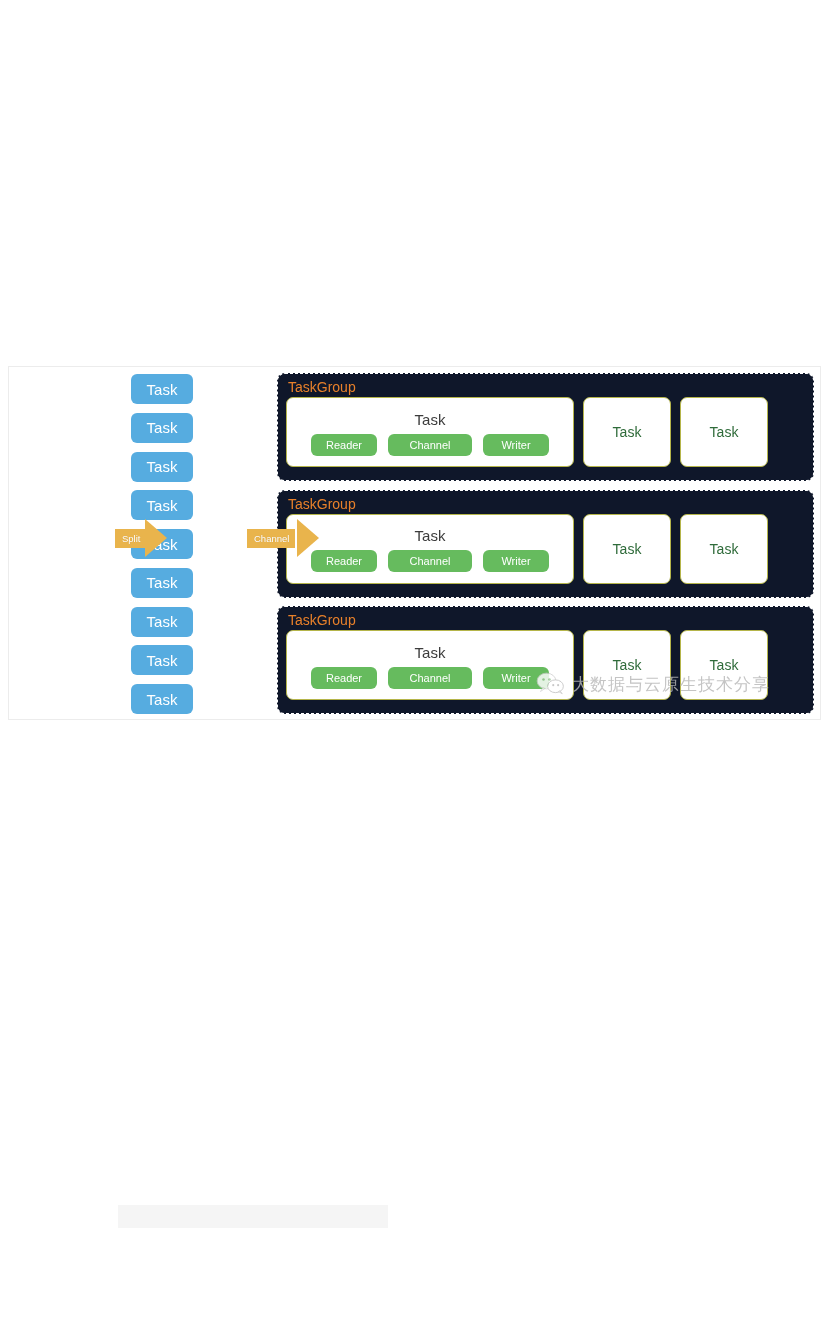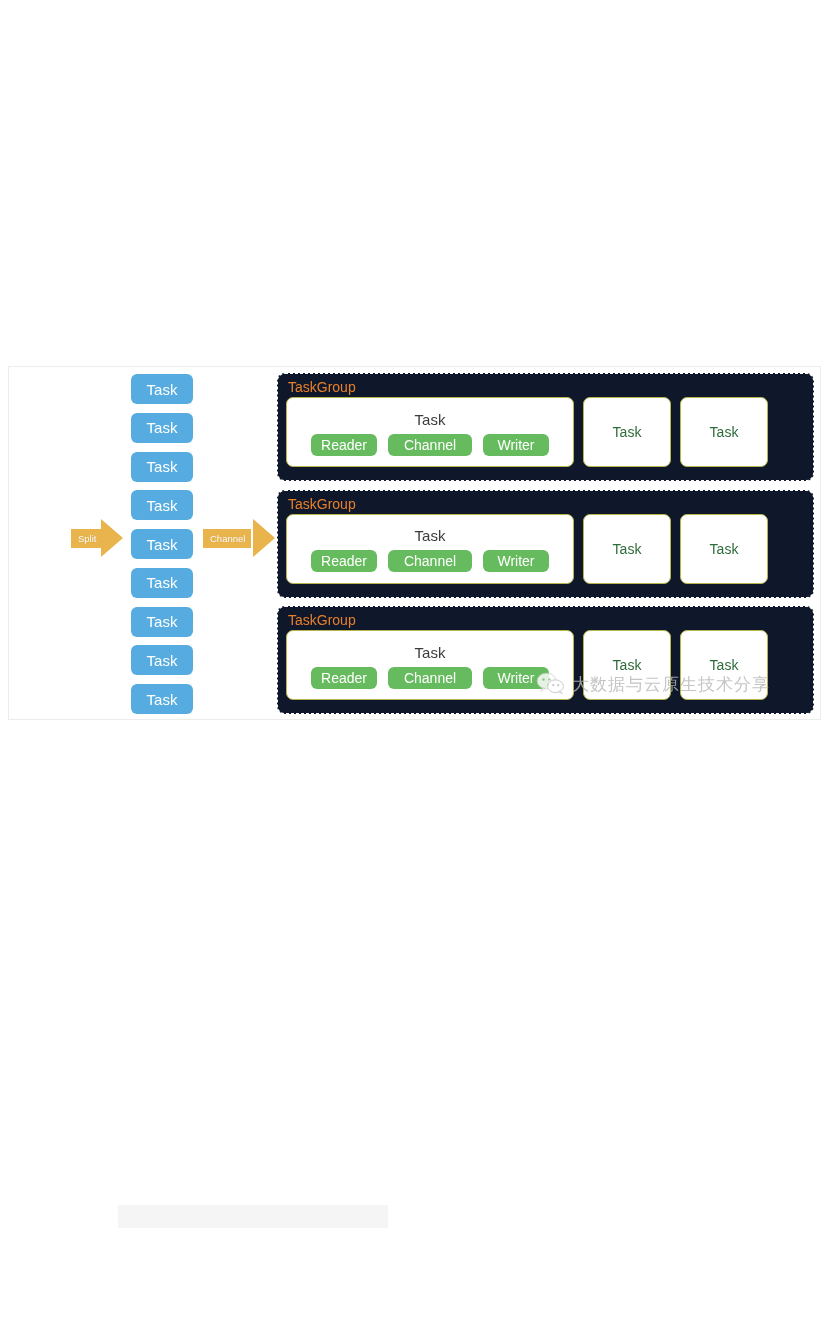--- a/index.html
+++ b/index.html
@@ -86,21 +86,21 @@
     width: 52px;
     height: 38px;
   }
   #arrow-schedule {
     left: 203px;
     top: 519px;
     width: 72px;
     height: 38px;
   }
   
-  .page-arrow { position: absolute; }
+  .page-arrow { position: absolute; margin-left: 44px; }
 
   
   #task-column {
     position: absolute;
     left: 122px;
     top: 7px;
     width: 62px;
     height: 340px;
     display: flex;
     flex-direction: column;
@@ -175,21 +175,21 @@
   }
   .pill-row {
     display: flex;
     gap: 11px;
     align-items: center;
   }
   .pill {
     background: #66bb5e;
     border-radius: 6px;
     color: #ffffff;
-    font-size: 14px;
+    font-size: 11px;
     display: flex;
     align-items: center;
     justify-content: center;
     height: 22px;
   }
   .pill.reader  { width: 66px; }
   .pill.channel { width: 84px; }
   .pill.writer  { width: 66px; }
 
   

